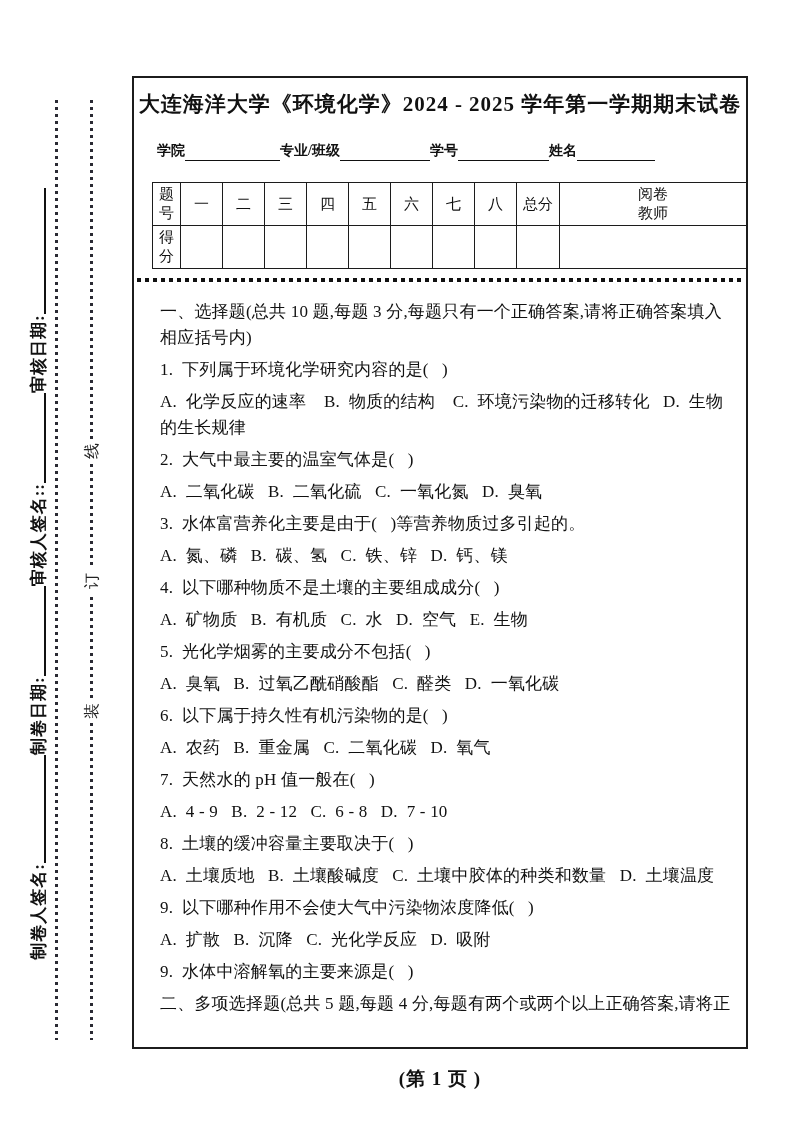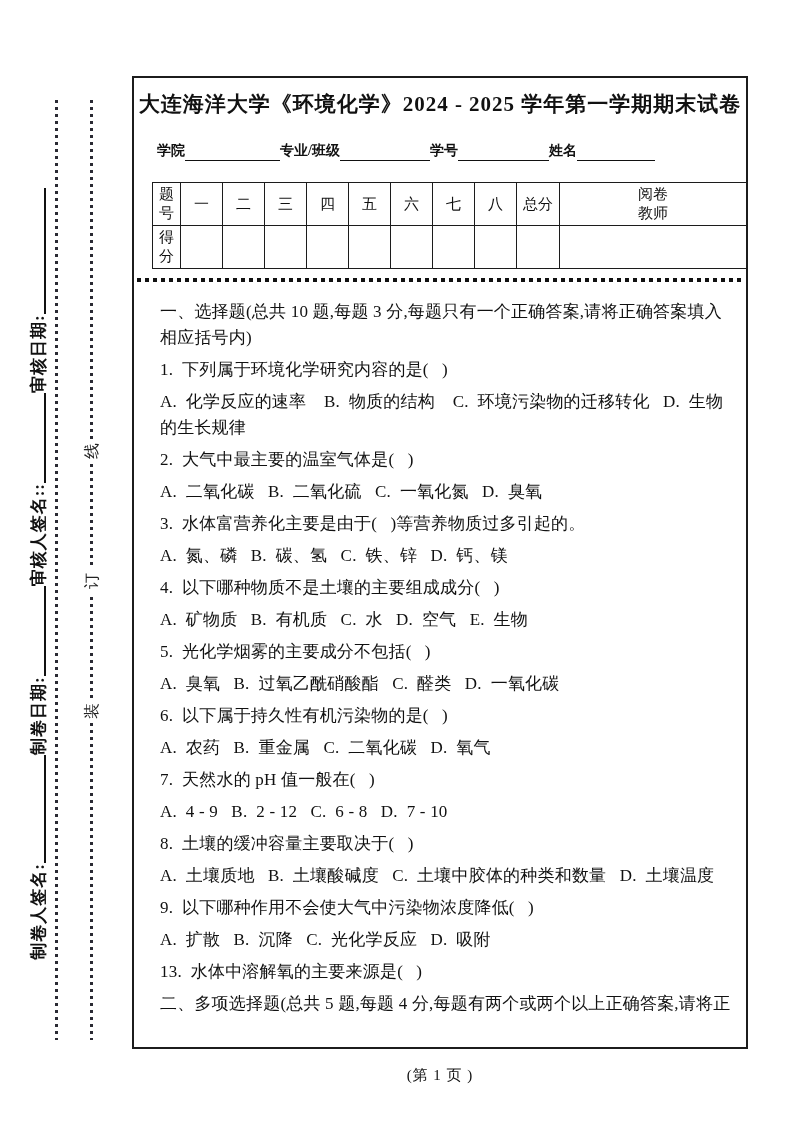--- a/index.html
+++ b/index.html
@@ -73,21 +73,21 @@
 
   .content { padding:17px 8px 0 26px; font-size:17px; }
   .content .para {
     line-height:26px; margin-bottom:6px; white-space:pre-wrap;
     letter-spacing:0.2px;
   }
   .content .para.clip { white-space:nowrap; overflow:hidden; }
 
   .page-footer {
     position:absolute; left:132px; top:1066px; width:616px;
-    text-align:center; font-size:15px; font-weight:normal; letter-spacing:1px;
+    text-align:center; font-size:19px; font-weight:bold; letter-spacing:1px;
   }
 </style>
 </head>
 <body>
 
 <div class="page">
 
   <div class="rotated-labels">
     <span>制卷人签名:</span>
       <span class="fill fill-1"></span>
@@ -169,20 +169,20 @@
       <div class="para">5.  光化学烟雾的主要成分不包括(   )</div>
       <div class="para">A.  臭氧   B.  过氧乙酰硝酸酯   C.  醛类   D.  一氧化碳</div>
       <div class="para">6.  以下属于持久性有机污染物的是(   )</div>
       <div class="para">A.  农药   B.  重金属   C.  二氧化碳   D.  氧气</div>
       <div class="para">7.  天然水的 pH 值一般在(   )</div>
       <div class="para">A.  4 - 9   B.  2 - 12   C.  6 - 8   D.  7 - 10</div>
       <div class="para">8.  土壤的缓冲容量主要取决于(   )</div>
       <div class="para">A.  土壤质地   B.  土壤酸碱度   C.  土壤中胶体的种类和数量   D.  土壤温度</div>
       <div class="para">9.  以下哪种作用不会使大气中污染物浓度降低(   )</div>
       <div class="para">A.  扩散   B.  沉降   C.  光化学反应   D.  吸附</div>
-      <div class="para">13.  水体中溶解氧的主要来源是(   )</div>
+      <div class="para">9.  水体中溶解氧的主要来源是(   )</div>
       <div class="para clip"> 二、多项选择题(总共 5 题,每题 4 分,每题有两个或两个以上正确答案,请将正</div>
     </div>
   </div>
 
   <div class="page-footer">(第 1 页 )</div>
 
 </div>
 
 </body></html>

